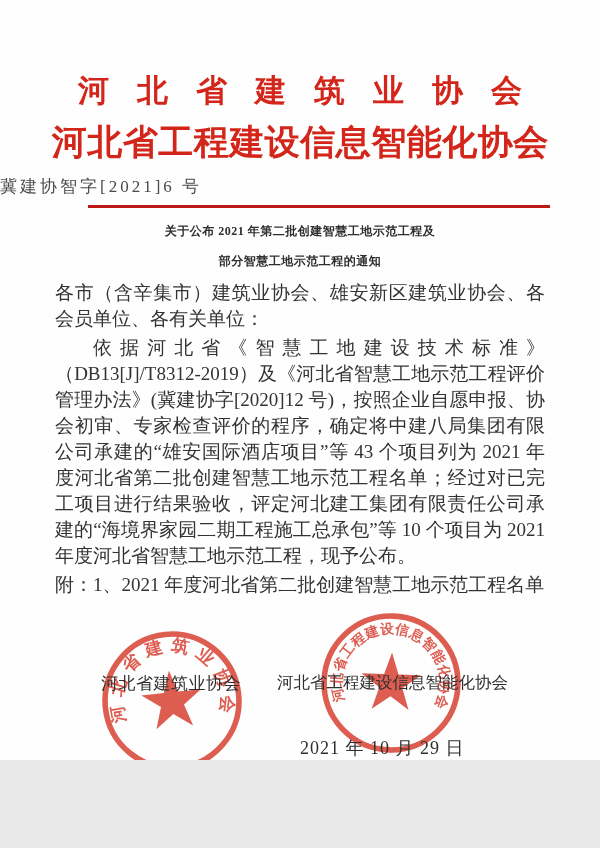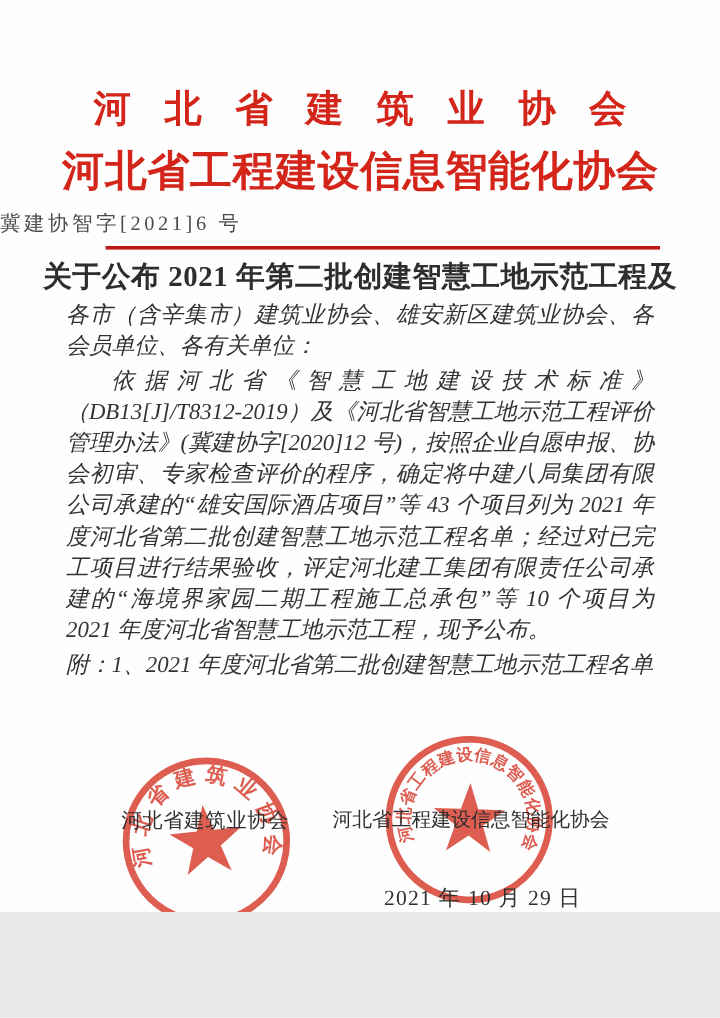--- a/index.html
+++ b/index.html
@@ -41,51 +41,50 @@
   }
   .red-rule{
     margin:7px 0 0 88px;
     width:462px;height:3px;
     background:#bd1a17;
   }
   
   .notice-title{
     margin-top:8px;
     text-align:center;
-    font-size:24px;font-weight:bold;
+    font-size:12px;font-weight:bold;
     color:#2e2e2e;
     line-height:30px;
     letter-spacing:0.5px;
   }
   
   .text-block{
     margin:3px 55px 0 55px;
     font-size:19px;
     line-height:26px;
     text-align:justify;
     color:#333;
-    font-style:italic;
   }
   .salutation{margin-top:4px;}
   .body-paragraph{text-indent:2em;}
   .att-line1{display:flex;}
   .att-line2{padding-left:49px;}
   
   .seal{position:absolute;opacity:0.88;}
   .seal-left{left:99px;top:628px;transform:rotate(-6deg);}
   .seal-right{left:318px;top:610px;transform:rotate(2deg);}
   .signature{
     position:absolute;top:672px;
     font-size:17px;color:#2f2f2f;
     white-space:nowrap;z-index:2;
   }
   .signature-left{left:101px;letter-spacing:0.5px;}
   .signature-right{left:277px;font-size:16.5px;letter-spacing:0;}
   .doc-date{
-    position:absolute;top:736px;left:320px;width:190px;
+    position:absolute;top:736px;left:300px;width:190px;
     font-size:18px;color:#2f2f2f;letter-spacing:1px;
     white-space:nowrap;z-index:2;
   }
   .page-number{
     position:absolute;top:769px;left:288px;width:20px;
     text-align:center;font-size:12px;color:#555;
   }
   
   .watermark{
     position:absolute;top:806px;right:86px;
@@ -101,20 +100,21 @@
 
 <div class="page">
 
   <div class="org-line1">河北省建筑业协会</div>
   <div class="org-line2">河北省工程建设信息智能化协会</div>
   <div class="doc-number">冀建协智字[2021]6 号</div>
   <div class="red-rule"></div>
 
   <div class="notice-title">
     <div>关于公布 2021 年第二批创建智慧工地示范工程及</div>
+    <div>部分智慧工地示范工程的通知</div>
   </div>
 
   <div class="text-block salutation">各市（含辛集市）建筑业协会、雄安新区建筑业协会、各会员单位、各有关单位：</div>
 
   <div class="text-block body-paragraph">依据河北省《智慧工地建设技术标准》（DB13[J]/T8312-2019）及《河北省智慧工地示范工程评价管理办法》(冀建协字[2020]12 号)，按照企业自愿申报、协会初审、专家检查评价的程序，确定将中建八局集团有限公司承建的“雄安国际酒店项目”等 43 个项目列为 2021 年度河北省第二批创建智慧工地示范工程名单；经过对已完工项目进行结果验收，评定河北建工集团有限责任公司承建的“海境界家园二期工程施工总承包”等 10 个项目为 2021 年度河北省智慧工地示范工程，现予公布。</div>
 
   <div class="text-block attachments">
     <div class="att-line1">
       <span>附：</span>
       <span>1、2021 年度河北省第二批创建智慧工地示范工程名单</span>

